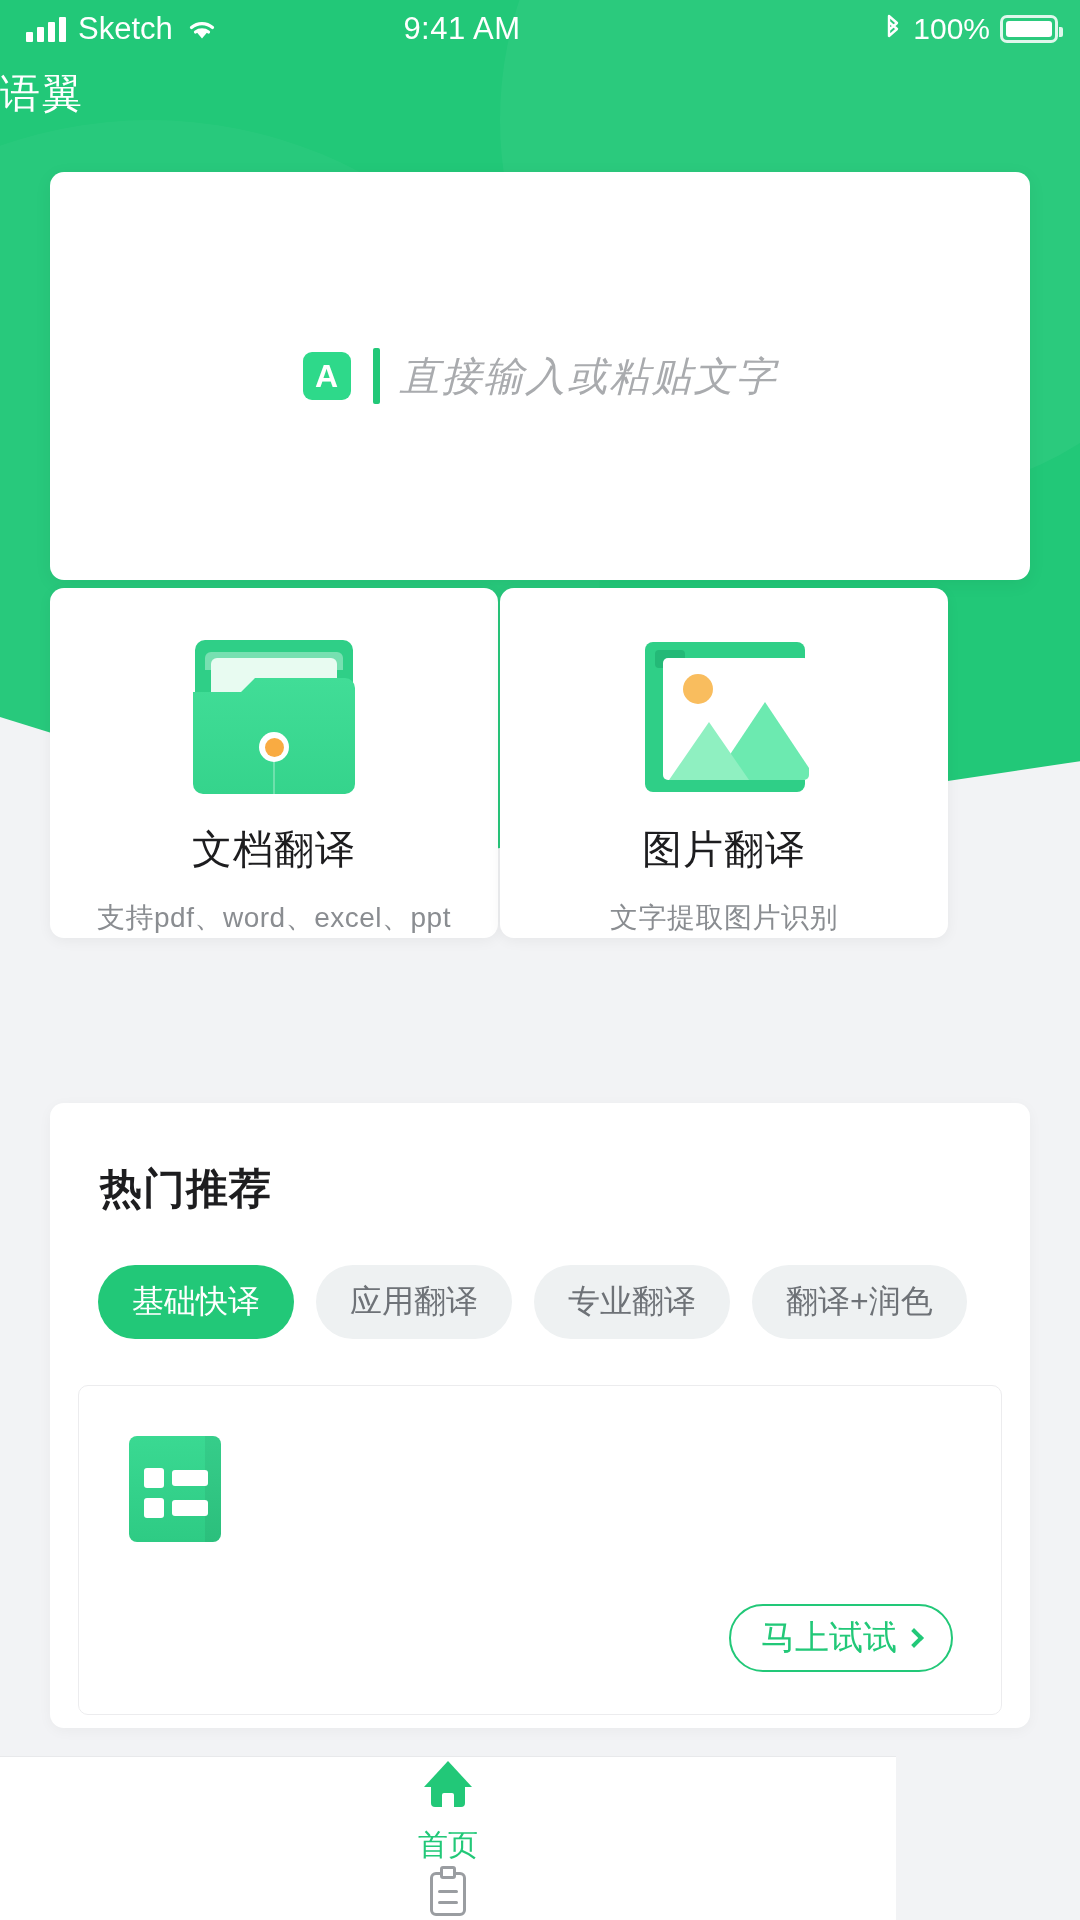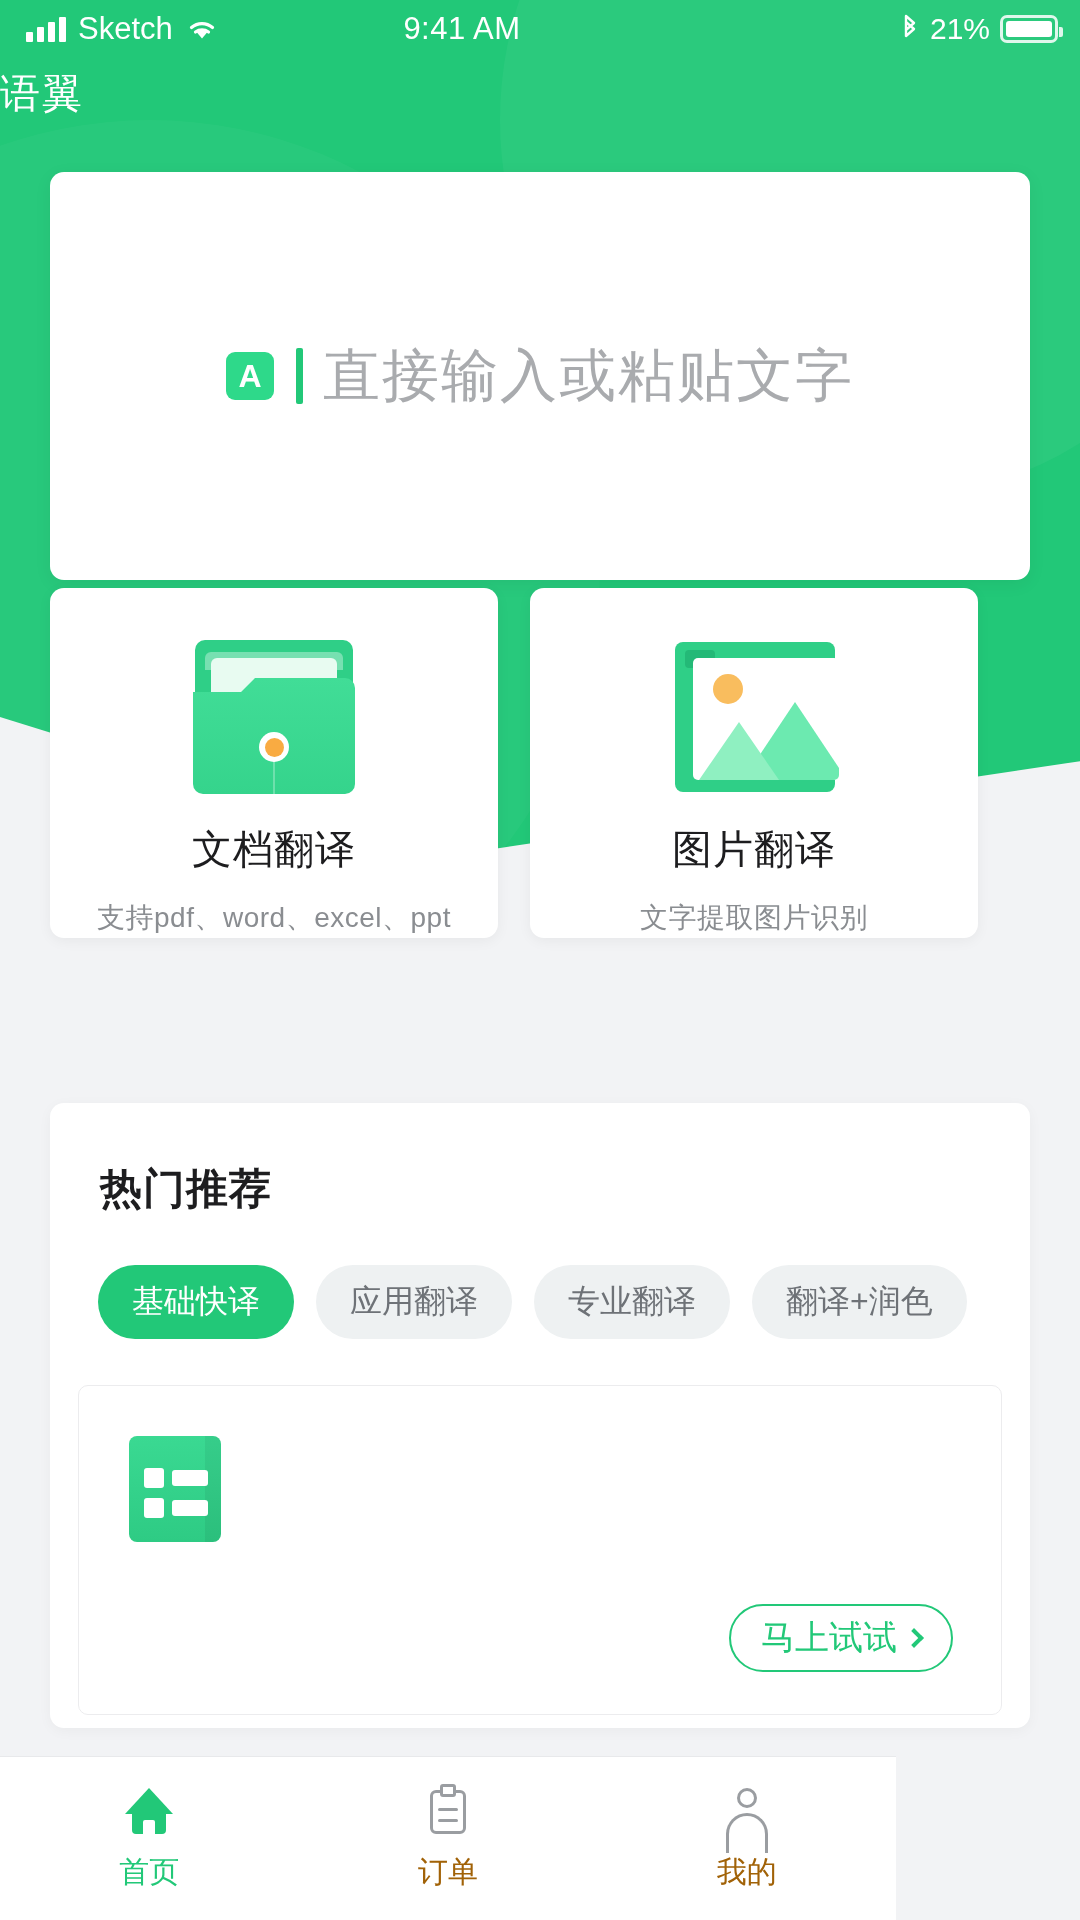--- a/index.html
+++ b/index.html
@@ -75,31 +75,31 @@
     display:flex; align-items:center; justify-content:center;
   }
   .input-inner { display:flex; align-items:center; gap:0; }
   .a-badge {
     width:48px; height:48px; border-radius:9px; background:#2ed98a;
     color:#fff; font-size:32px; font-weight:bold;
     display:flex; align-items:center; justify-content:center;
     margin-right:22px;
   }
   .caret { width:7px; height:56px; background:#22c878; border-radius:2px; margin-right:20px; }
-  .input-ph { font-size:57px; color:#a9abae; letter-spacing:2px; }
+  .input-ph { font-size:40px; color:#a9abae; letter-spacing:2px;font-style:italic; }
 
   
   .feat {
     position:absolute; top:588px; width:448px; height:350px;
     background:#fff; border-radius:14px; z-index:20;
     box-shadow:0 3px 14px rgba(0,0,0,0.05);
     display:flex; flex-direction:column; align-items:center;
   }
   .feat-doc { left:50px; }
-  .feat-img { left:530px; }
+  .feat-img { left:500px; }
   .feat-icon { margin-top:52px; width:182px; height:154px; position:relative; }
   .feat-title { margin-top:28px; font-size:40px; color:#1d1d1f; letter-spacing:1px; }
   .feat-sub { margin-top:22px; font-size:28px; color:#8a8d91; letter-spacing:.5px; }
 
   
   .fi-back { position:absolute; left:12px; top:0; width:158px; height:122px;
     background:#2fcf87; border-radius:10px 10px 6px 6px; }
   .fi-paper { position:absolute; left:28px; top:18px; width:126px; height:104px;
     background:#e8fbf1; border-radius:6px; }
   .fi-paper2 { position:absolute; left:22px; top:12px; width:138px; height:18px;
@@ -178,20 +178,21 @@
     display:flex; align-items:center; gap:10px; background:#fff;
   }
   .chev { width:14px; height:14px; border-right:4px solid #22c878; border-top:4px solid #22c878;
     transform:rotate(45deg); display:block; }
 
   
   .tabbar {
     position:absolute; left:0; bottom:0; width:896px; height:164px;
     background:#fff; border-top:1px solid #e8e9eb; z-index:30;
     display:flex;
+    flex-direction:column;
   }
   .tab { flex:1; display:flex; flex-direction:column; align-items:center; justify-content:center; gap:14px; }
   .tab-label { font-size:30px; color:#a16207; }
   .tab.active .tab-label { color:#22c878; }
   .ic { width:54px; height:54px; position:relative; }
   
   .ic-home .roof { position:absolute; left:3px; top:4px; width:0;height:0;
     border-left:24px solid transparent; border-right:24px solid transparent; border-bottom:26px solid #22c878; }
   .ic-home .body { position:absolute; left:10px; top:27px; width:34px; height:23px; background:#22c878; border-radius:0 0 4px 4px;}
   .ic-home .door { position:absolute; left:21px; top:36px; width:12px; height:14px; background:#fff; border-radius:2px 2px 0 0;}
@@ -233,21 +234,21 @@
         <path d="M17 22.5 l5.5-6.5 a8.4 8.4 0 0 0-11 0 Z" fill="#fff"></path>
         <path d="M6.5 11.5 a16 16 0 0 1 21 0" stroke="#fff" stroke-width="3.2" fill="none" stroke-linecap="round"></path>
         <path d="M10.5 16 a11 11 0 0 1 13 0" stroke="#fff" stroke-width="3.2" fill="none" stroke-linecap="round"></path>
       </svg>
     </div>
     <div class="sb-center">9:41 AM</div>
     <div class="sb-right">
       <svg width="20" height="30" viewBox="0 0 20 30">
         <path d="M6 8 l8 7 -8 7 V2 l8 7 -8 7" stroke="#fff" stroke-width="2.4" fill="none" stroke-linejoin="round" stroke-linecap="round"></path>
       </svg>
-      <span>21%</span>
+      <span>100%</span>
       <span class="batt">
           <i></i>
         </span>
     </div>
   </div>
 
   <div class="app-title">语翼</div>
 
   <div class="input-card">
     <div class="input-inner">

